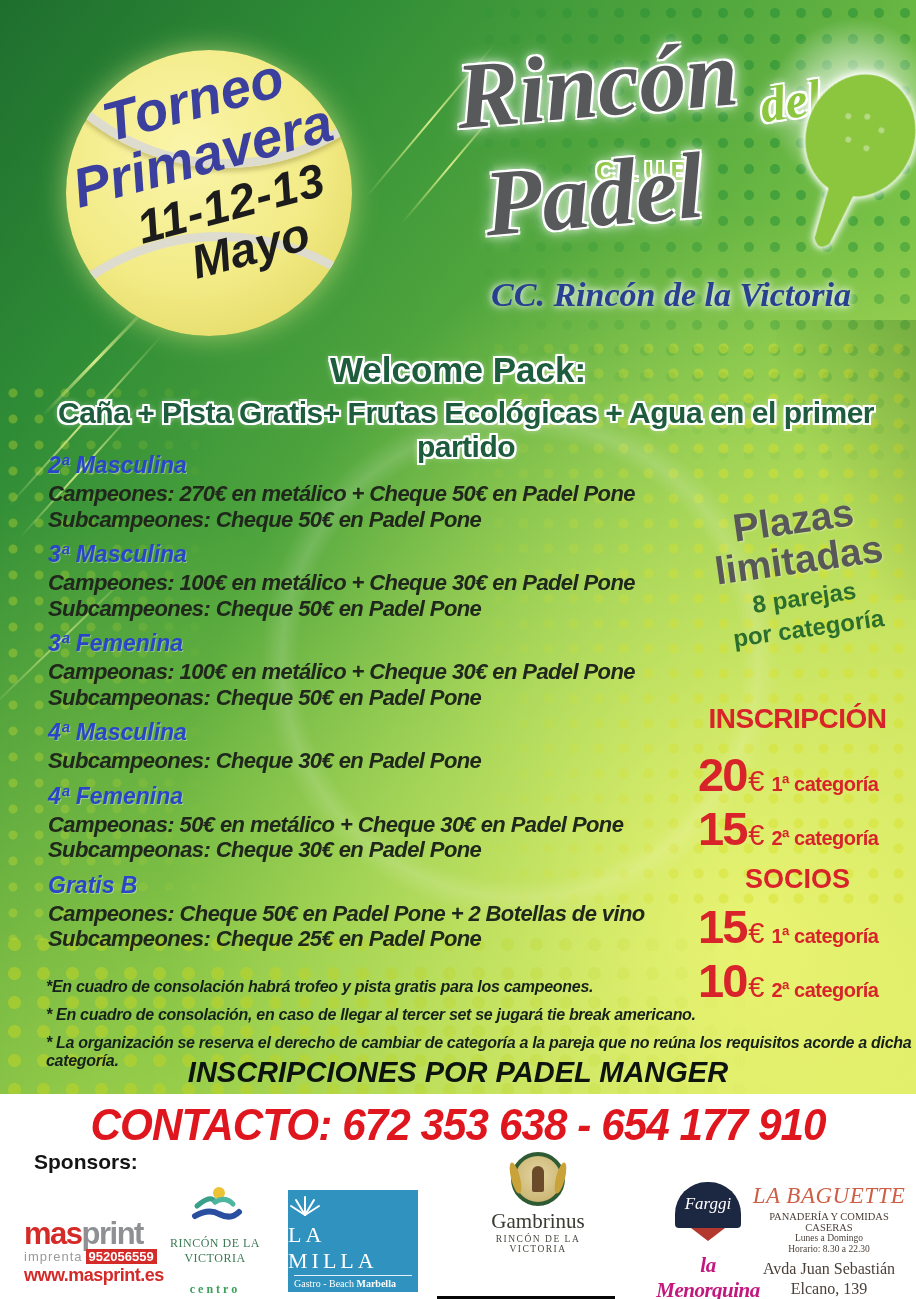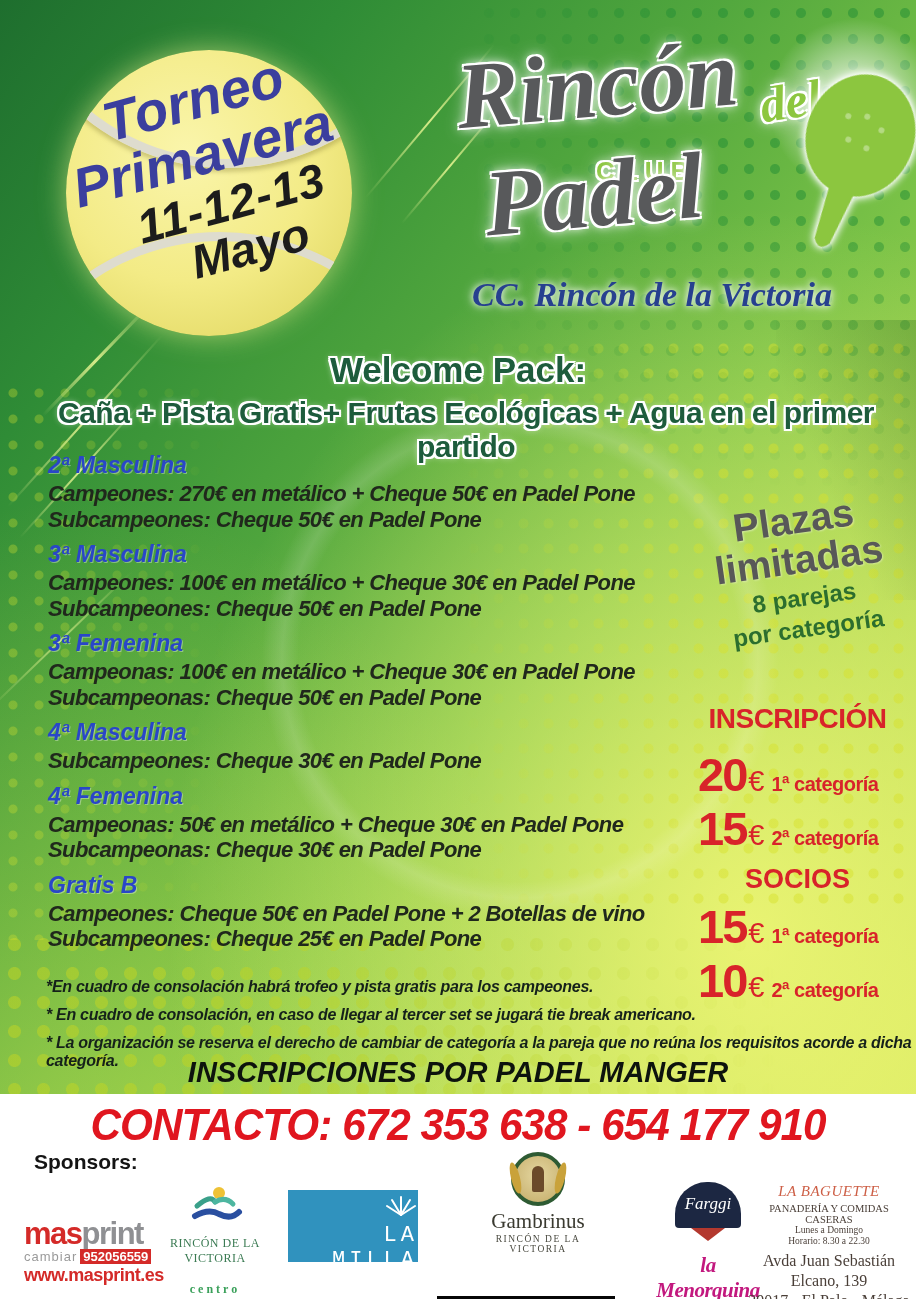--- a/index.html
+++ b/index.html
@@ -67,21 +67,21 @@
   .logo{position:absolute;left:438px;top:28px;width:478px;height:255px;
     font-family:"Liberation Serif", serif;font-style:italic;font-weight:bold;color:#58595b;}
   .logo .glow{text-shadow:-2px -2px 0 #fff,2px -2px 0 #fff,-2px 2px 0 #fff,2px 2px 0 #fff,0 0 10px rgba(255,255,255,0.95),0 0 18px rgba(255,255,255,0.8);}
   .logo-rincon{position:absolute;left:18px;top:2px;font-size:94px;transform:rotate(-5deg);}
   .logo-del{position:absolute;left:322px;top:44px;font-size:50px;color:#8cc63f;transform:rotate(-9deg);}
   .logo-club{position:absolute;left:158px;top:128px;font-size:26px;color:#8cc63f;
     font-family:"Liberation Sans",sans-serif;font-style:normal;letter-spacing:7px;}
   .logo-padel{position:absolute;left:46px;top:112px;font-size:94px;transform:rotate(-5deg);}
   .racket{position:absolute;left:352px;top:42px;transform:rotate(20deg);
     filter:drop-shadow(0 0 4px #fff) drop-shadow(0 0 2px #fff);}
-  .venue{position:absolute;left:412px;top:276px;width:480px;text-align:center;
+  .venue{position:absolute;left:431px;top:276px;width:480px;text-align:center;
     font-family:"Liberation Serif", serif;font-style:italic;font-weight:bold;
     font-size:34px;color:#27408f;
     text-shadow:0 0 6px rgba(255,255,255,0.9),0 0 12px rgba(255,255,255,0.7);}
 
   
   .welcome{position:absolute;left:0;top:350px;width:916px;text-align:center;color:#1d5c3c;font-weight:bold;}
   .outline-w{text-shadow:-2px -2px 0 #fff,2px -2px 0 #fff,-2px 2px 0 #fff,2px 2px 0 #fff,-2px 0 0 #fff,2px 0 0 #fff,0 -2px 0 #fff,0 2px 0 #fff,0 0 7px rgba(255,255,255,0.85);}
   .welcome-title{font-size:35px;text-align:center;}
   .welcome-sub{font-size:30px;margin-top:6px;letter-spacing:-0.5px;margin-left:16px;}
 
@@ -124,22 +124,22 @@
   .mp-mas{color:#d42a28;} .mp-print{color:#8f9093;}
   .mp-mid{display:flex;align-items:center;margin-top:1px;}
   .mp-imprenta{color:#9a9a9a;font-size:13px;letter-spacing:1px;}
   .mp-phone{background:#d42a28;color:#fff;font-size:13px;font-weight:bold;padding:0 3px;margin-left:3px;}
   .mp-web{color:#d42a28;font-size:18px;font-weight:bold;margin-top:1px;letter-spacing:-0.5px;}
 
   .sp-rcc{left:150px;top:92px;width:130px;text-align:center;}
   .rcc-name{font-size:12px;color:#3a7a52;margin-top:2px;letter-spacing:0.5px;}
   .rcc-sub{font-family:Liberation Serif, serif;font-size:12px;font-weight:bold;color:#3aa05a;letter-spacing:3px;margin-top:16px;}
 
-  .sp-milla{left:288px;top:96px;width:130px;height:72px;background:#3092be;color:#fff;
-    text-align:right;font-family:Liberation Mono, monospace;}
+  .sp-milla{left:288px;top:96px;width:130px;height:102px;background:#3092be;color:#fff;
+    text-align:left;font-family:Liberation Serif, serif;}
   .milla-name{font-size:22px;letter-spacing:4px;font-weight:normal;margin-top:1px;}
   .milla-sub{font-size:10px;border-top:1px solid rgba(255,255,255,0.85);margin:1px 6px 0;padding-top:2px;}
   .milla-sub b{font-weight:bold;}
 
   .sp-gambrinus{left:468px;top:58px;width:140px;text-align:center;}
   .gb-emblem{width:46px;height:46px;margin:0 auto;border-radius:50%;border:4px solid #2e5b33;
     background:radial-gradient(circle at 50% 42%, #e4d6a0 0%, #cdb878 70%, #b89f58 100%);position:relative;}
   .gb-emblem:before,.gb-emblem:after{content:"";position:absolute;top:6px;width:9px;height:32px;
     background:#c9a23a;border-radius:50%;}
   .gb-emblem:before{left:-4px;transform:rotate(-14deg);}
@@ -152,21 +152,21 @@
   .sp-special{left:437px;top:146px;width:178px;height:38px;background:#060606;position:relative;}
 
   .sp-farggi{left:648px;top:88px;width:120px;text-align:center;}
   .fg-shield{width:66px;height:46px;margin:0 auto;background:#1c2742;border-radius:32px 32px 4px 4px;
     color:#fff;font-style:italic;font-size:17px;line-height:44px;}
   .fg-ribbon{width:0;height:0;margin:0 auto;border-left:17px solid transparent;border-right:17px solid transparent;border-top:13px solid #b3382e;}
   .fg-menorquina{display:inline-block;margin-top:12px;color:#c2187e;font-weight:bold;font-style:italic;
     font-size:21px;border-bottom:2px solid #c2187e;padding-bottom:1px;letter-spacing:-0.5px;}
 
   .sp-baguette{left:745px;top:90px;width:168px;text-align:center;color:#4a3f38;}
-  .bg-name{color:#cd5f46;font-size:15px;font-style:italic;letter-spacing:0.5px;line-height:1;}
+  .bg-name{color:#cd5f46;font-size:23px;font-style:italic;letter-spacing:0.5px;line-height:1;}
   .bg-l1{font-size:10.5px;margin-top:4px;}
   .bg-l2,.bg-l3{font-size:9.5px;line-height:1.2;}
   .bg-l4,.bg-l5{font-size:16px;line-height:1.25;}
   .bg-l4{margin-top:3px;}
   .bg-l6,.bg-l7{font-size:11.5px;line-height:1.25;}
   .bg-l6{margin-top:2px;}
 </style>
 </head>
 <body>
 
@@ -298,21 +298,21 @@
 
   <div class="registration">INSCRIPCIONES POR PADEL MANGER</div>
 
   <div class="footer">
     <div class="contact">CONTACTO: 672 353 638 - 654 177 910</div>
     <div class="sponsors-label">Sponsors:</div>
 
     <div class="sponsor sp-masprint">
       <div class="mp-top"><span class="mp-mas">mas</span><span class="mp-print">print</span></div>
       <div class="mp-mid">
-        <span class="mp-imprenta">cambiar</span>
+        <span class="mp-imprenta">imprenta</span>
         <span class="mp-phone">952056559</span>
       </div>
       <div class="mp-web">www.masprint.es</div>
     </div>
 
     <div class="sponsor sp-rcc">
       <svg width="60" height="44" viewBox="0 0 60 44">
         <circle cx="34" cy="7" r="6" fill="#eec235"></circle>
         <path d="M12 20 Q26 8 30 16" stroke="#3aa08a" stroke-width="5" fill="none" stroke-linecap="round"></path>
         <path d="M30 16 Q40 10 48 18" stroke="#4db6a0" stroke-width="5" fill="none" stroke-linecap="round"></path>

